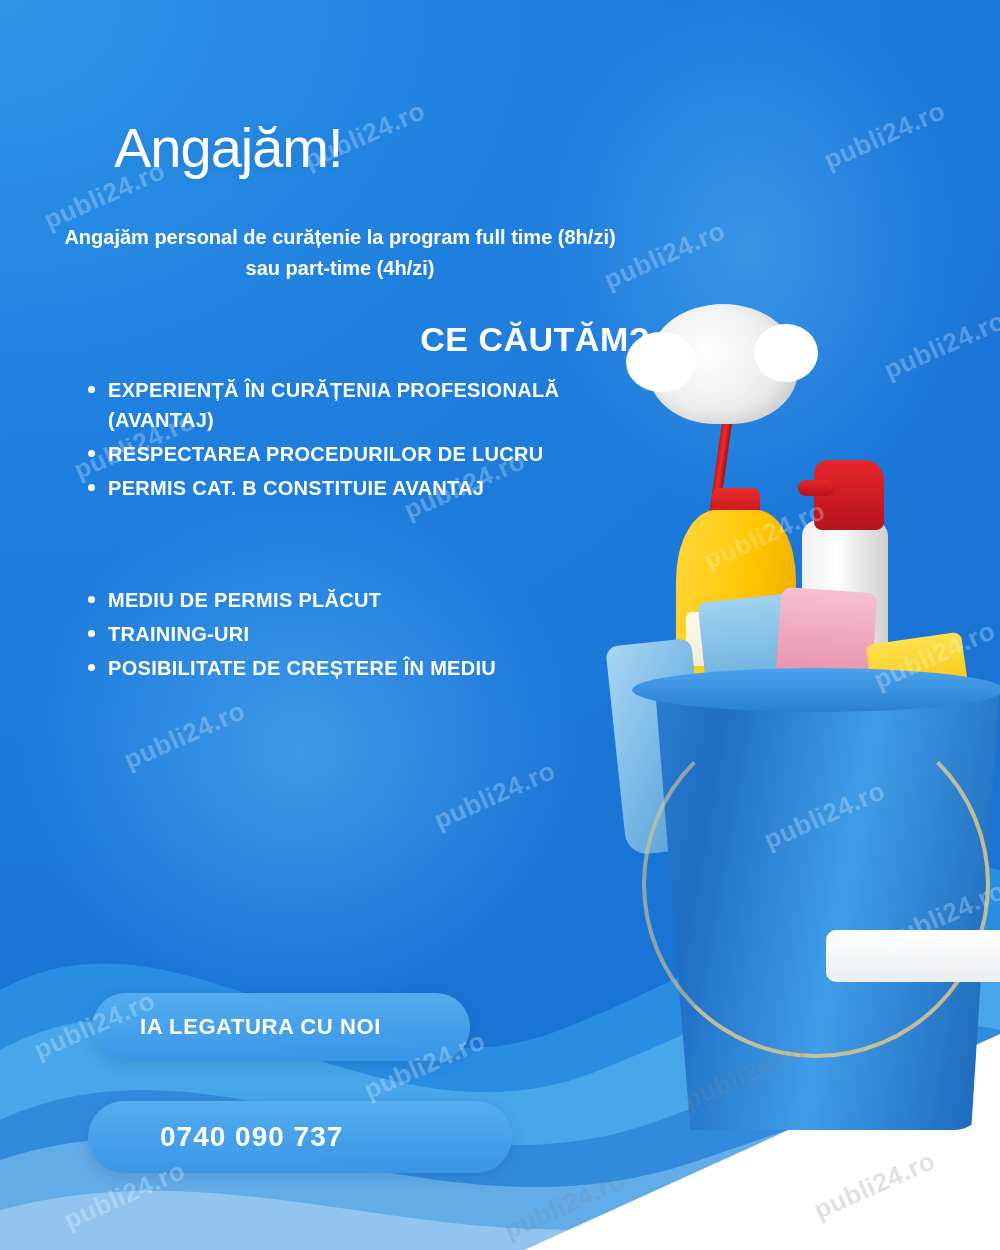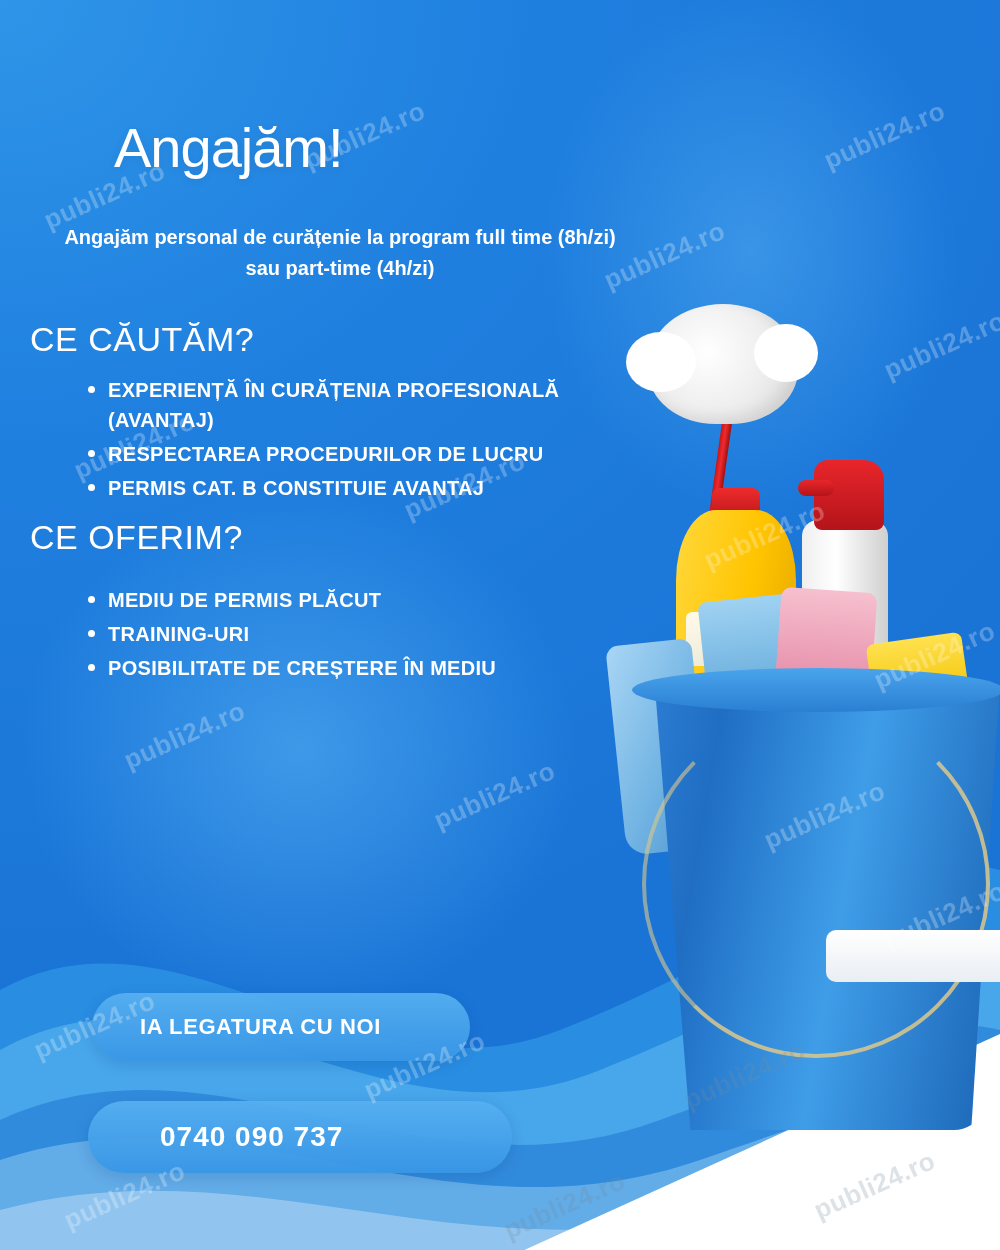--- a/index.html
+++ b/index.html
@@ -95,23 +95,23 @@
     text-align: center;
     color: #ffffff;
     font-size: 20px;
     font-weight: bold;
     line-height: 1.55;
   }
 
   .section-title {
     color: #ffffff;
     font-size: 34px;
-    font-weight: normal;
+    font-weight: bold;
     letter-spacing: 0.5px;
-    text-align: left;
+    text-align: right;
     width: 620px;
   }
   .sec1-title { position: absolute; left: 30px; top: 320px; }
   .sec2-title { position: absolute; left: 30px; top: 518px; }
 
   ul.bullets {
     list-style: none;
     margin: 0;
     padding: 0;
     color: #ffffff;
@@ -425,21 +425,20 @@
 
     <div class="subhead">Angajăm personal de curățenie la program full time (8h/zi) sau part-time (4h/zi)</div>
 
     <div class="section-title sec1-title">CE CĂUTĂM?</div>
     <ul class="bullets list1">
       <li>EXPERIENȚĂ ÎN CURĂȚENIA PROFESIONALĂ (AVANTAJ)</li>
       <li>RESPECTAREA PROCEDURILOR DE LUCRU</li>
       <li>PERMIS CAT. B CONSTITUIE AVANTAJ</li>
     </ul>
 
-    <div class="section-title sec2-title">CE OFERIM?</div>
     <ul class="bullets list2">
       <li>MEDIU DE PERMIS PLĂCUT</li>
       <li>TRAINING-URI</li>
       <li>POSIBILITATE DE CREȘTERE ÎN MEDIU</li>
     </ul>
 
     <div class="pill pill-cta">IA LEGATURA CU NOI</div>
     <div class="pill pill-phone">0740 090 737</div>
   </div>
 

